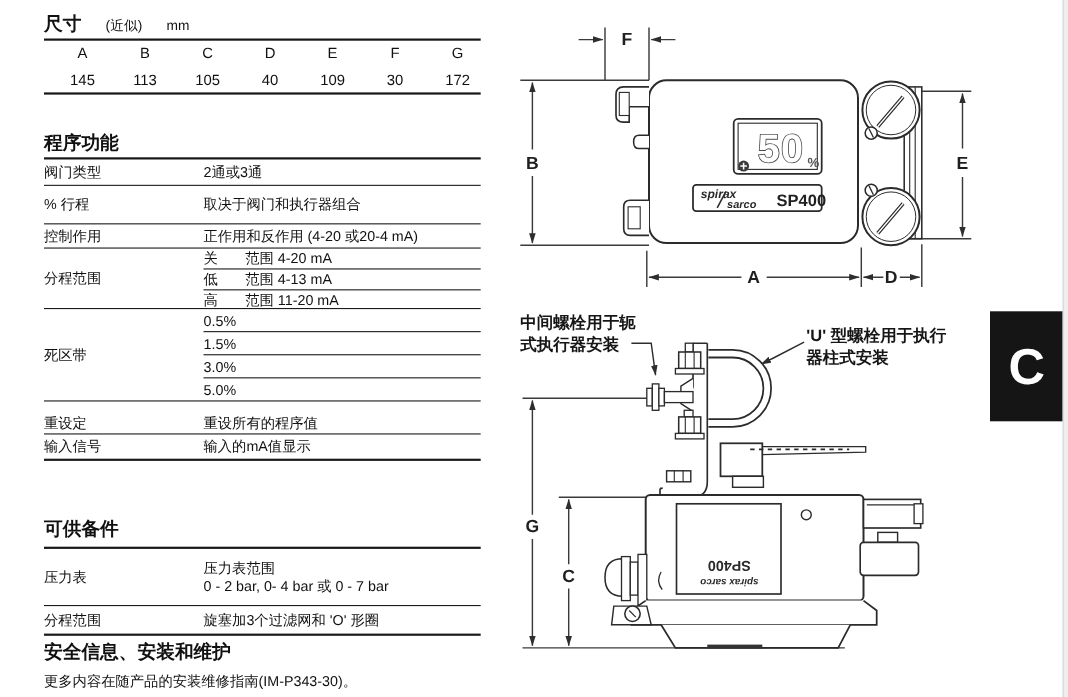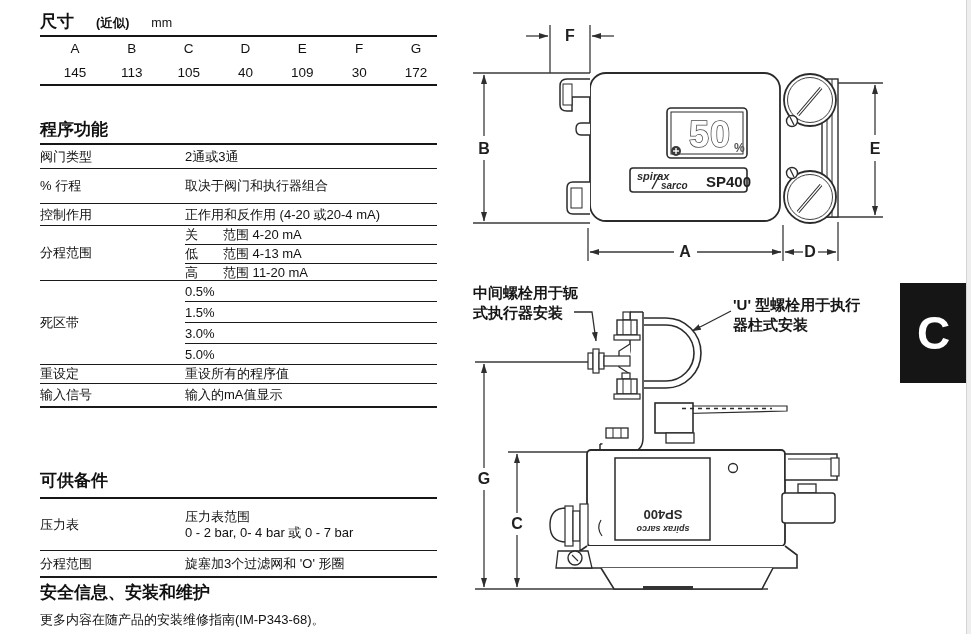--- a/index.html
+++ b/index.html
@@ -5,37 +5,37 @@
   html,body{margin:0;padding:0;}
   body{
     width:971px;height:634px;position:relative;background:#fff;overflow:hidden;
     font-family:"Liberation Sans","DejaVu Sans",sans-serif;color:#111;
   }
   .abs{position:absolute;}
   
   .leftcol{position:absolute;left:40px;width:397px;}
   .sec-title{font-size:17px;font-weight:bold;line-height:20px;margin:0;}
   .title-row{display:flex;align-items:baseline;gap:22px;padding-bottom:3px;border-bottom:2.2px solid #161616;}
-  .title-small-b{font-size:12.5px;font-weight:bold;}
+  .title-small-b{font-size:12.5px;font-weight:normal;}
   .title-small{font-size:12.5px;}
   .dimcols{display:flex;justify-content:space-between;padding-left:14px;align-items:center;}
   .dimcols span{width:42px;text-align:center;font-size:13.5px;}
   .r-letters{height:23px;}
   .r-values{height:24px;border-bottom:2.2px solid #161616;}
   .tbl{font-size:13px;}
   .tbl .row{display:flex;align-items:center;border-bottom:1.5px solid #1a1a1a;}
   .tbl .row.thick{border-bottom-width:2.2px;}
   .lb{width:145px;flex:none;}
   .vl{flex:1;}
   .vcol{flex:1;display:flex;flex-direction:column;height:100%;}
   .subrow{flex:1;display:flex;align-items:center;border-bottom:1.2px solid #1a1a1a;}
   .subrow:last-child{border-bottom:none;}
   .skey{width:38px;flex:none;}
   .h22{height:22px;} .h23{height:23px;} .h34{height:34px;} .h21{height:21px;}
-  .h54{height:54px;} .h83{height:83px;} .h18{height:18px;} .h25{height:25px;} .h51{height:51px;}
+  .h54{height:54px;} .h83{height:83px;} .h18{height:18px;margin-top:11px;} .h25{height:25px;} .h51{height:51px;}
   .two-line{line-height:16px;}
   .under2{border-bottom:2.2px solid #161616;padding-bottom:6px;}
   .safety p{font-size:13px;margin:8px 0 0 0;}
   
   svg text{font-family:"Liberation Sans","DejaVu Sans",sans-serif;}
   .dimtxt{font-size:16px;font-weight:bold;fill:#1f1f1f;}
   .cjk{font-size:15px;font-weight:bold;fill:#161616;}
   
   .ctab{position:absolute;left:900px;top:283px;width:67px;height:100px;background:#151515;
         display:flex;align-items:center;justify-content:center;}
@@ -145,21 +145,21 @@
     </div>
     <div class="row h25 thick">
       <div class="lb">分程范围</div>
       <div class="vl">旋塞加3个过滤网和 'O' 形圈</div>
     </div>
   </div>
 </div>
 
 <div class="leftcol safety" style="top:583px;">
   <h2 class="sec-title">安全信息、安装和维护</h2>
-  <p>更多内容在随产品的安装维修指南(IM-P343-68)。</p>
+  <p>更多内容在随产品的安装维修指南(IM-P343-30)。</p>
 </div>
 
 <svg class="abs" style="left:470px;top:5px;" width="500" height="270" viewBox="0 0 500 270">
   <defs>
     <marker id="arrF" markerWidth="10" markerHeight="8" refX="9" refY="3" orient="auto-start-reverse" markerUnits="userSpaceOnUse">
       <path d="M0,0 L9.5,3 L0,6 Z" fill="#2e2e2e"></path>
     </marker>
   </defs>
   <g stroke="#3a3a3a" stroke-width="1.3" fill="none">
 

